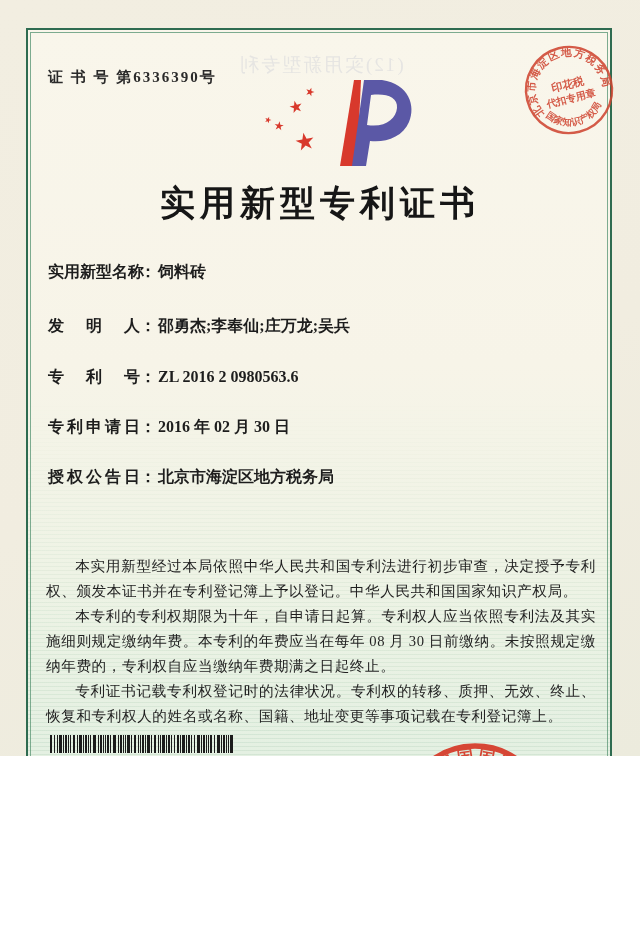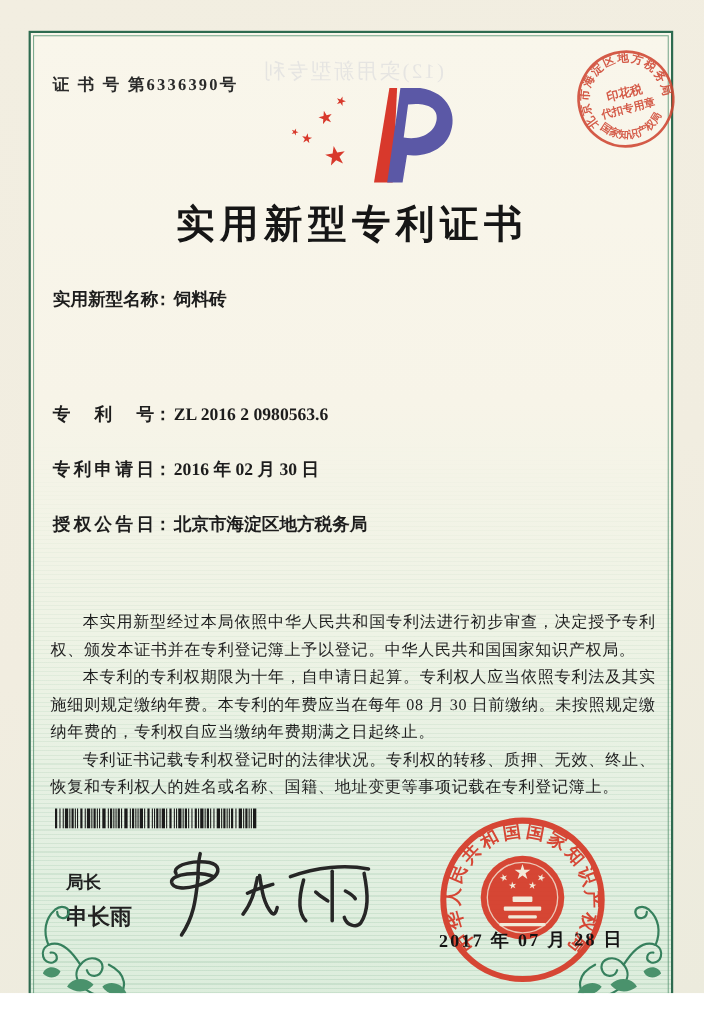--- a/index.html
+++ b/index.html
@@ -1,20 +1,20 @@
 <!DOCTYPE html>
 <html><head>
 <meta charset="utf-8">
 <style>
   * { margin:0; padding:0; box-sizing:border-box; }
   html,body { width:640px; }
   body { font-family:"Liberation Serif","DejaVu Serif",serif; }
 
   .page {
-    position:relative; width:640px; height:903px; overflow:hidden;
+    position:relative; width:640px; height:756px; overflow:hidden;
     background:linear-gradient(160deg,#f2eee1 0%,#f1ede0 55%,#ecebdd 100%);
   }
 
   
   .frame {
     position:absolute; left:26px; top:28px; width:586px; height:886px;
     border:2px solid #2e6b50;
     background:linear-gradient(180deg,#f9f6eb 0%,#f7f4e8 38%,#eef3e5 62%,#e4f0e2 82%,#dceddc 100%);
   }
   .frame-inner {
@@ -103,20 +103,23 @@
     </g>
     <path d="M96,4 L103,4 L99,90 L82,90 Z" fill="#d8392c"></path>
     <path fill-rule="evenodd" fill="#5b58a6" d="M106,4 L124,4 C151,8 158,30 151,46 C145,61 127,67 112,65 L108,90 L94,90 Z
          M113,19 L109,49 C127,52 138,43 139,32 C140,21 128,17 113,19 Z"></path>
   </svg>
 
   <div class="abs title">实用新型专利证书</div>
 
   <div class="abs field f1">
     <span class="flabel">实用新型名称</span><span class="fcolon">：</span><span class="fvalue">饲料砖</span>
+  </div>
+  <div class="abs field f2">
+    <span class="flabel">发明人</span><span class="fcolon">：</span><span class="fvalue">邵勇杰;李奉仙;庄万龙;吴兵</span>
   </div>
   <div class="abs field f3">
     <span class="flabel">专利号</span><span class="fcolon">：</span><span class="fvalue">ZL 2016 2 0980563.6</span>
   </div>
   <div class="abs field f4">
     <span class="flabel">专利申请日</span><span class="fcolon">：</span><span class="fvalue">2016 年 02 月 30 日</span>
   </div>
   <div class="abs field f5">
     <span class="flabel">授权公告日</span><span class="fcolon">：</span><span class="fvalue">北京市海淀区地方税务局</span>
   </div>

